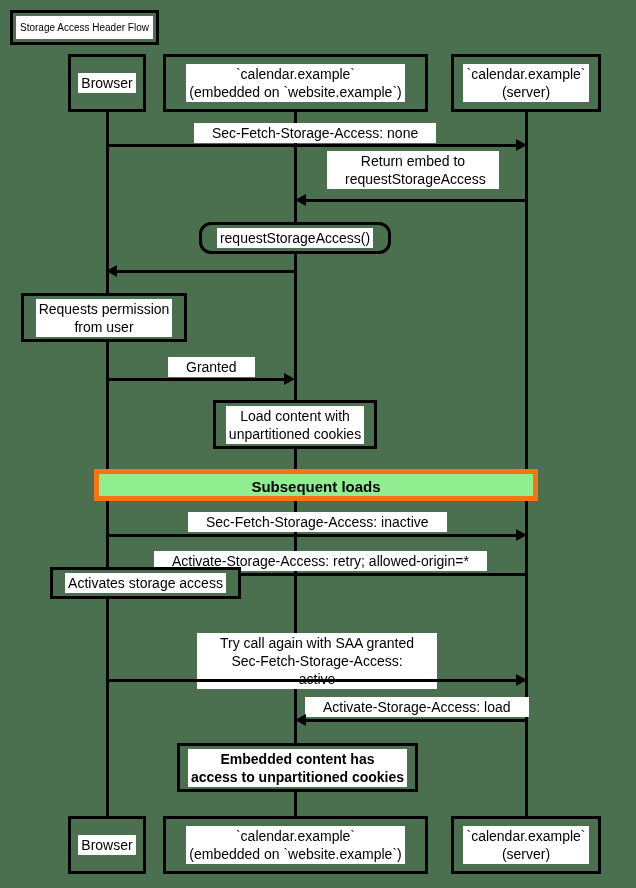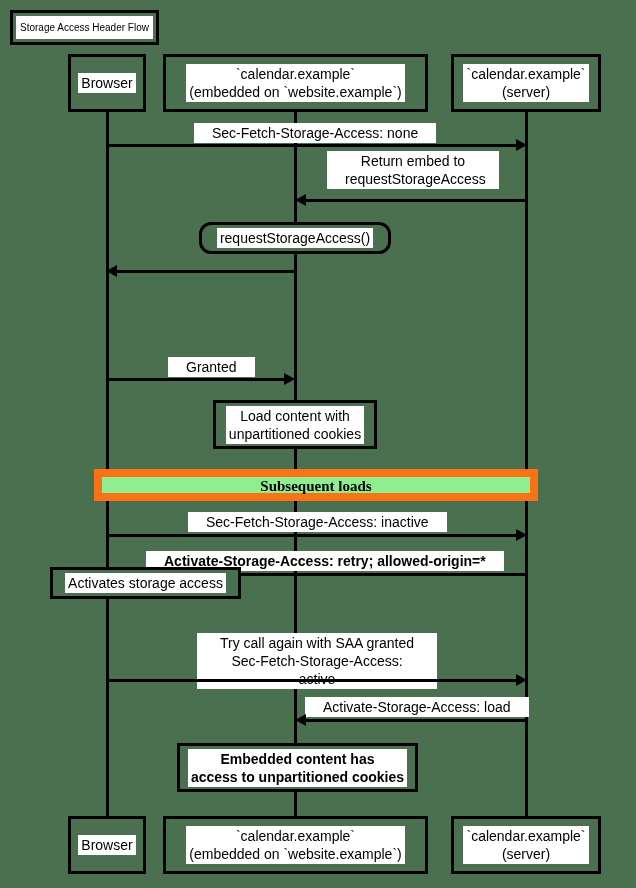--- a/index.html
+++ b/index.html
@@ -113,26 +113,25 @@
     font-size: 14px;
     line-height: 18px;
     text-align: center;
     padding: 1px 3px;
     white-space: pre-line;
   }
 
   
   .divider {
     position: absolute;
-    border: 8px solid #f97316;
+    border: 5px solid #f97316;
     box-sizing: border-box;
     display: flex;
-    align-items: flex-start;
+    align-items: flex-end;
     justify-content: center;
-    font-family: Liberation Serif, serif;
   }
   .divider .divider-text {
     color: #000;
     font-size: 15px;
     font-weight: bold;
     line-height: 18px;
     text-align: center;
   }
 </style>
 </head>
@@ -171,39 +170,43 @@
   <div class="msg-line" style="left:305px; top:199px; width:221px;"></div>
   <div class="arrow-head left" style="left:295px; top:194px;"></div>
 
   <div class="note-box" style="left:199px; top:222px; width:192px; height:32px;border-radius:12px;">
     <span class="note-text">requestStorageAccess()</span>
   </div>
 
   <div class="msg-line" style="left:107px; top:270px; width:188px;"></div>
   <div class="arrow-head left" style="left:106px; top:265px;"></div>
 
+  <div class="note-box" style="left:21px; top:293px; width:166px; height:49px;">
+    <span class="note-text">Requests permission
+from user</span>
+  </div>
 
   <div class="msg-label" style="left:168px; top:357px;">Granted</div>
   <div class="msg-line" style="left:107px; top:378px; width:180px;"></div>
   <div class="arrow-head right" style="left:284px; top:373px;"></div>
 
   <div class="note-box" style="left:213px; top:400px; width:164px; height:49px;">
     <span class="note-text">Load content with
 unpartitioned cookies</span>
   </div>
 
   <div class="divider" style="left:94px; top:469px; width:444px; height:32px; background:#90ee90;">
     <span class="divider-text">Subsequent loads</span>
   </div>
 
   <div class="msg-label" style="left:188px; top:512px;">Sec-Fetch-Storage-Access: inactive</div>
   <div class="msg-line" style="left:107px; top:534px; width:412px;"></div>
   <div class="arrow-head right" style="left:516px; top:529px;"></div>
 
-  <div class="msg-label" style="left:146px; top:551px;font-weight:bold;">Activate-Storage-Access: retry; allowed-origin=*</div>
+  <div class="msg-label" style="left:154px; top:551px;">Activate-Storage-Access: retry; allowed-origin=*</div>
   <div class="msg-line" style="left:107px; top:573px; width:419px;"></div>
   <div class="arrow-head left" style="left:106px; top:568px;"></div>
 
   <div class="note-box" style="left:10px; top:567px; width:191px; height:32px;margin-left:40px;">
     <span class="note-text">Activates storage access</span>
   </div>
 
   <div class="msg-label" style="left:197px; top:633px; width:240px;">Try call again with SAA granted
 Sec-Fetch-Storage-Access: active</div>
   <div class="msg-line" style="left:107px; top:679px; width:412px;"></div>

